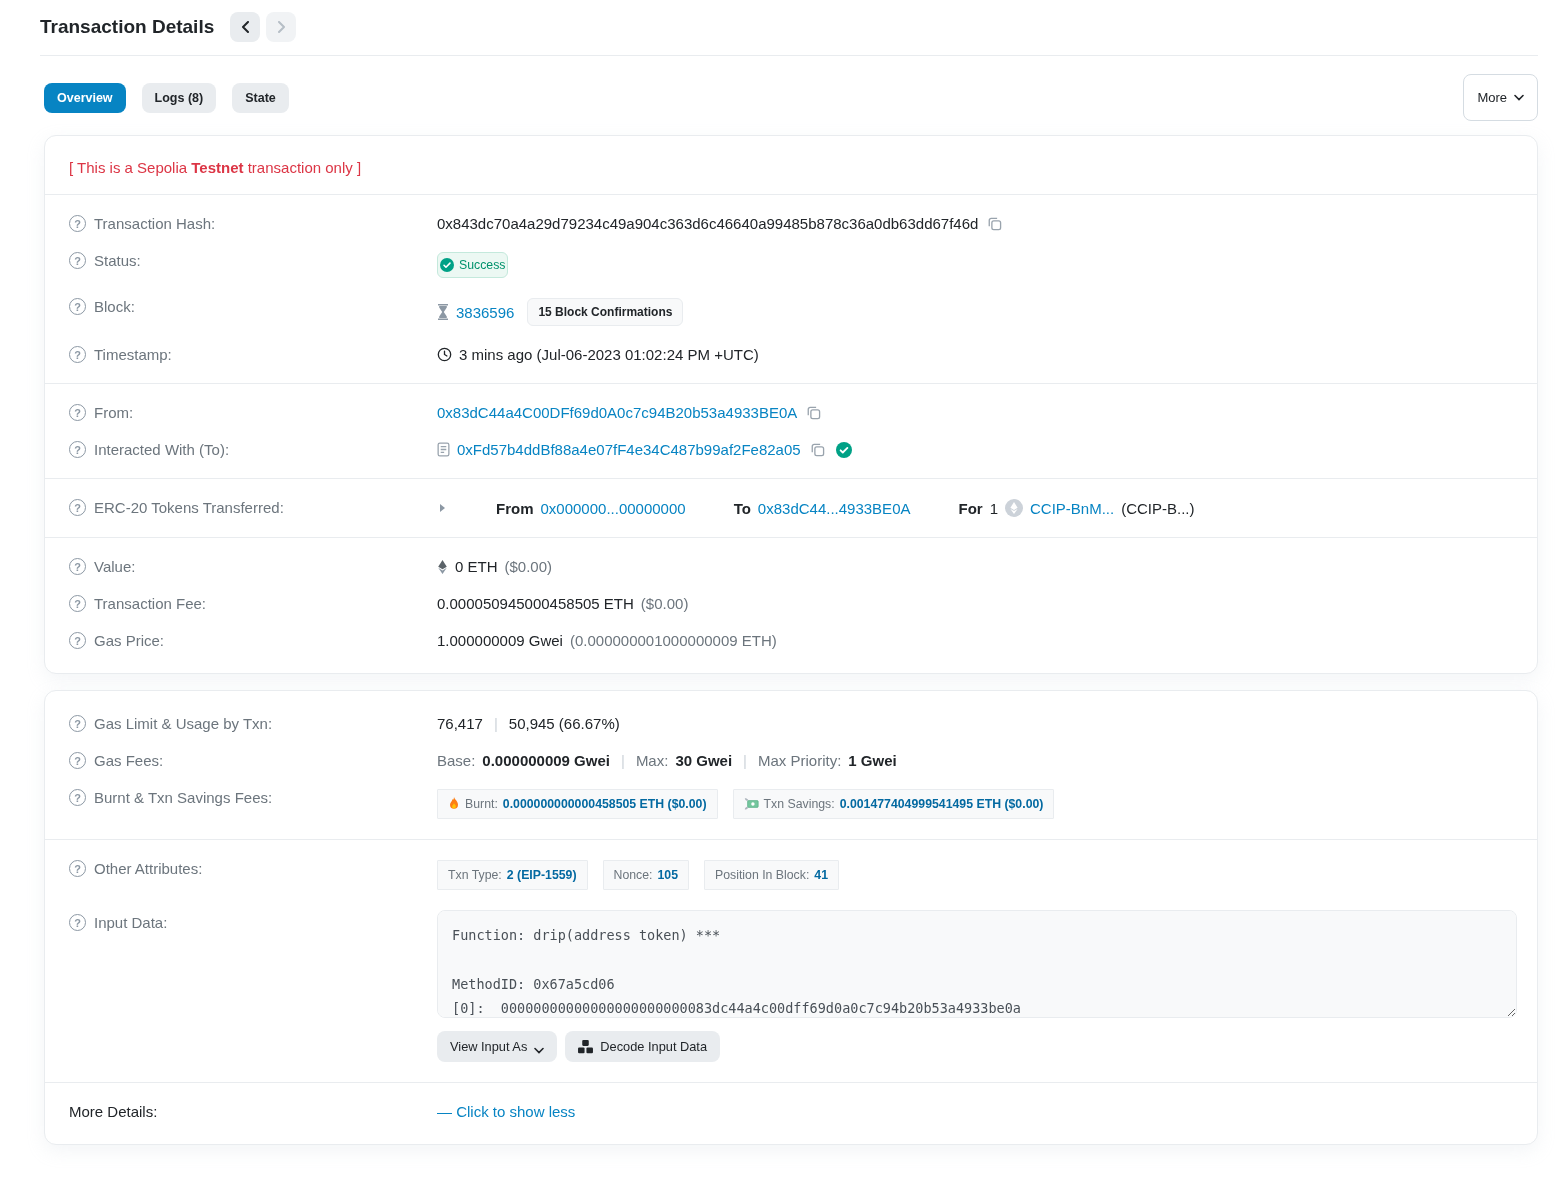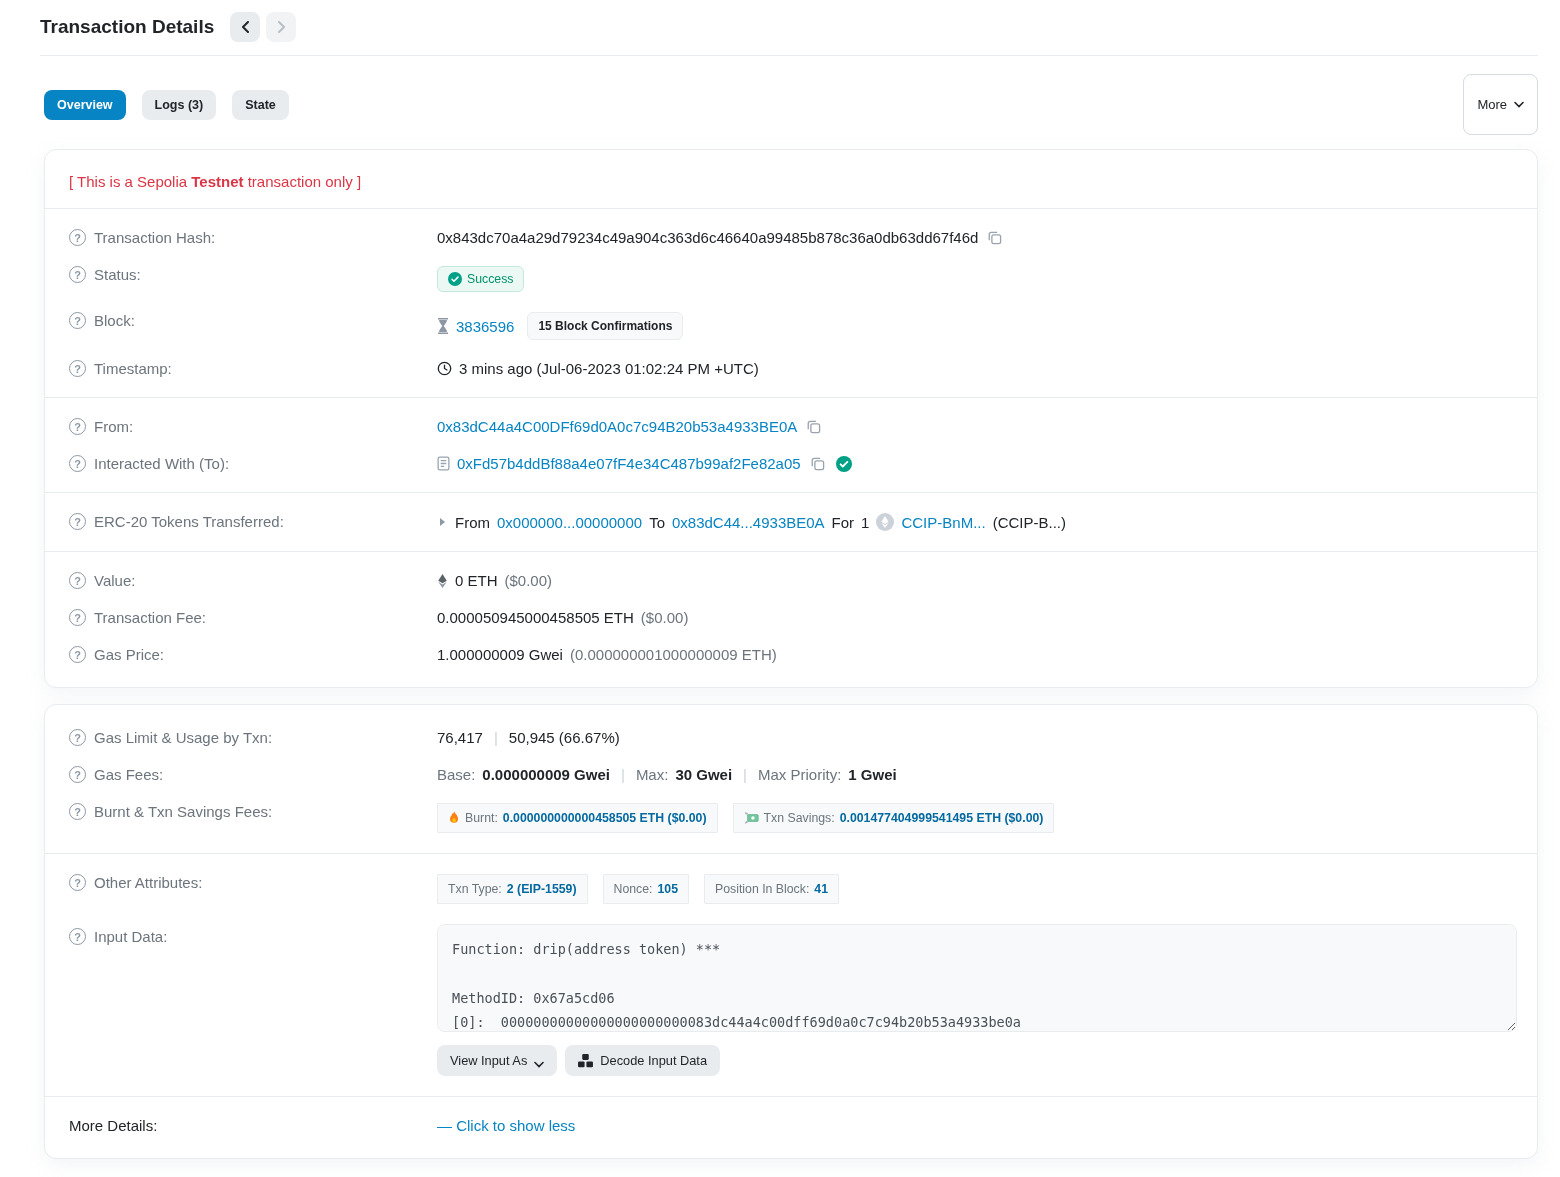--- a/index.html
+++ b/index.html
@@ -32,21 +32,21 @@
   .tab {
     border: none; border-radius: 8px; padding: 8px 13px;
     background: #e9ecef; color: #212529;
     font-size: 12.5px; font-weight: 700; cursor: pointer;
     font-family: "Liberation Sans", sans-serif;
   }
   .tab.active { background: #0784c3; color: #fff; }
   .more-btn {
     margin-left: auto;
     background: #fff; border: 1px solid #d5dce2; border-radius: 8px;
-    padding: 22px 13px; font-size: 13px; color: #212529; cursor: pointer;
+    padding: 15px 13px; font-size: 13px; color: #212529; cursor: pointer;
     display: inline-flex; align-items: center; gap: 7px;
     font-family: "Liberation Sans", sans-serif;
   }
 
   
   .card {
     background: #fff; border: 1px solid #e9ecef; border-radius: 12px;
     box-shadow: 0 6px 18px rgba(189,197,209,.18);
     padding: 14px 20px 14px 24px; margin: 0 0 16px 4px;
   }
@@ -66,28 +66,28 @@
     display: inline-flex; align-items: center; justify-content: center;
     cursor: default;
   }
 
   .warning { color: #dc3545; padding: 9px 0 8px 0; }
   .warning b { font-weight: 700; }
 
   a.link { color: #0784c3; text-decoration: none; cursor: pointer; }
   .muted { color: #6c757d; }
   .sep { color: #ced4da; padding: 0 4px; }
-  .bold { font-weight: 400; }
+  .bold { font-weight: 700; margin-left: 41px; }
 
   .icon-btn { background: none; border: none; padding: 0 2px; cursor: pointer; display: inline-flex; align-items: center; }
 
   .badge-success {
     display: inline-flex; align-items: center; gap: 5px;
     background: #ecf8f3; border: 1px solid #c4e9dc; border-radius: 6px;
-    padding: 5px 10px; color: #00926c; font-size: 12.3px; font-weight: 500;
+    padding: 5px 2px; color: #00926c; font-size: 12.3px; font-weight: 500;
   }
   .badge-gray {
     display: inline-flex; align-items: center;
     background: #f8f9fa; border: 1px solid #e9ecef; border-radius: 6px;
     padding: 6px 10px; font-size: 12px; font-weight: 700; color: #212529;
   }
   .pill {
     display: inline-flex; align-items: center; gap: 5px;
     background: #f8f9fa; border: 1px solid #e9ecef; border-radius: 1px;
     padding: 7px 10px; font-size: 12.3px; color: #6c757d;
@@ -132,21 +132,21 @@
       <span style="display:inline-flex">
         <svg width="9" height="12" viewBox="0 0 8 12" fill="none" stroke="currentColor" stroke-width="2" stroke-linecap="round" stroke-linejoin="round">
             <path d="M1.5 1l5 5-5 5"></path>
           </svg>
       </span>
     </button>
   </div>
 
   <div class="tabs-row">
     <button class="tab active">Overview</button>
-    <button class="tab">Logs (3)</button>
+    <button class="tab">Logs (8)</button>
     <button class="tab">State</button>
     <button class="more-btn">
       <span>More</span>
       <span style="display:inline-flex">
         <svg width="10" height="7" viewBox="0 0 10 6" fill="none" stroke="currentColor" stroke-width="1.6" stroke-linecap="round">
             <path d="M1 1l4 4 4-4"></path>
           </svg>
       </span>
     </button>
   </div>

